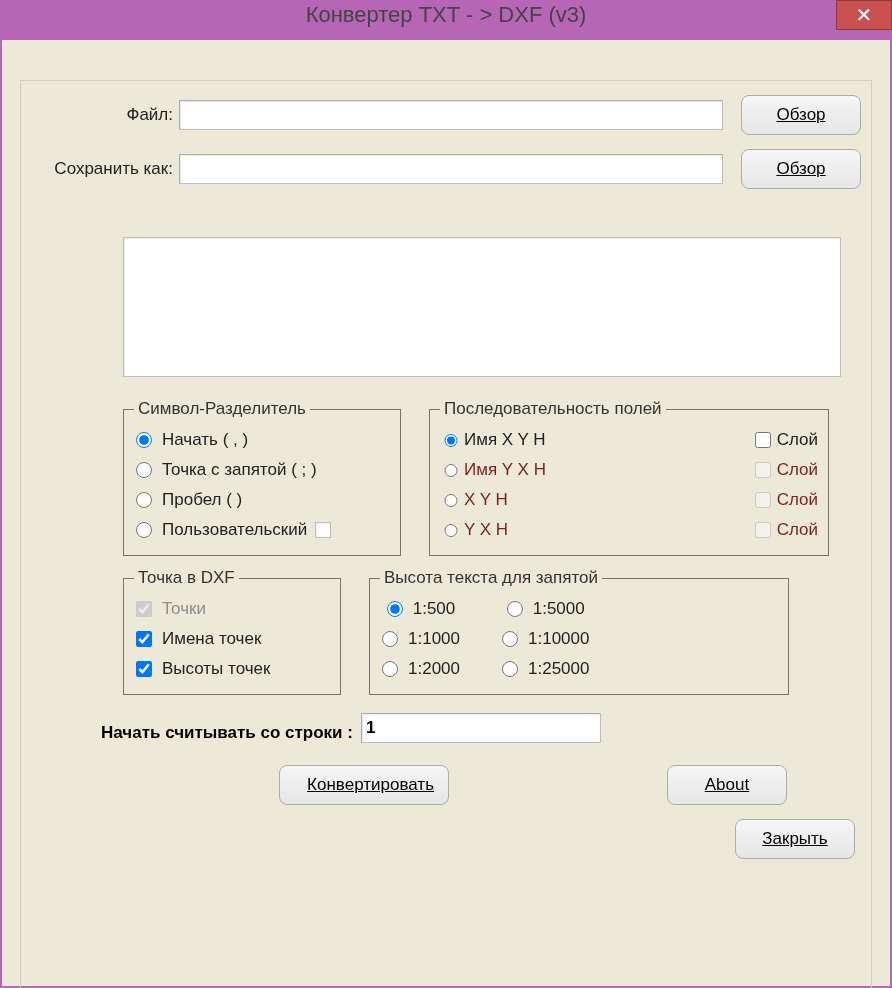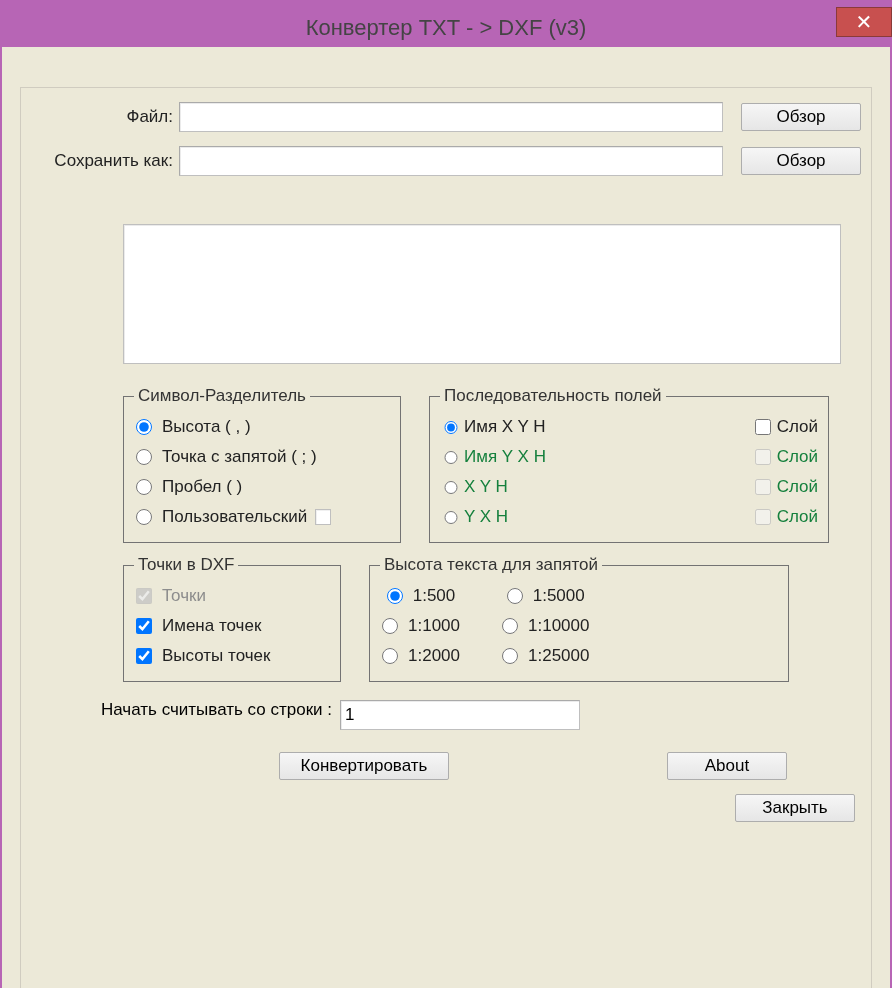--- a/index.html
+++ b/index.html
@@ -14,26 +14,25 @@
   .window {
     position: relative;
     width: 892px;
     height: 988px;
     background: #b765b5;
     padding: 2px;
   }
   .title-bar {
     height: 38px;
     display: flex;
-    align-items: center;
+    align-items: flex-start;
     justify-content: center;
     position: relative;
     color: #444;
     font-size: 22px;
-    margin-top: 7px;
   }
   .title-bar .title-text { text-align: center; flex: 1; }
   .close-btn {
     position: absolute;
     right: -2px;
     top: -2px;
     width: 56px;
     height: 30px;
     background: #c8504f;
     border: 1px solid #8a3a39;
@@ -65,29 +64,30 @@
     height: 30px;
     border: 1px solid #bfbfbf;
     border-top-color: #aaa;
     border-left-color: #aaa;
     background: #fff;
     box-shadow: inset 1px 1px 0 rgba(0,0,0,0.08);
     padding: 2px 4px;
     font: inherit;
   }
   .btn {
-    height: 28px;
+    height: 40px;
     min-width: 120px;
     margin-left: 18px;
     background: linear-gradient(#f6f6f6,#e6e6e6);
     border: 1px solid #adadad;
-    border-radius: 2px;
+    border-radius: 8px;
     font: inherit;
     cursor: pointer;
     padding: 0 14px;
+    text-decoration: underline;
   }
 
   .log-box {
     margin: 48px 20px 22px 92px;
     height: 140px;
     border: 1px solid #bfbfbf;
     background: #fff;
     box-shadow: inset 1px 1px 0 rgba(0,0,0,0.08);
   }
 
@@ -135,48 +135,49 @@
     width: 30px; height: 28px;
     border: 1px solid #bfbfbf;
     background: #fff;
     box-shadow: inset 1px 1px 0 rgba(0,0,0,0.06);
     margin-left: auto;
   }
 
   .seq-row { display: flex; align-items: center; height: 30px; }
   .seq-row .rad { width: 18px; margin: 0 4px 0 2px; }
   .seq-row .seq-label { flex: 1; color: #222; }
-  .seq-row.disabled .seq-label, .seq-row.disabled .layer-label { color: #15803d; }
+  .seq-row.disabled .seq-label, .seq-row.disabled .layer-label { color: #7f1d1d; }
   .seq-row .cb { width: 16px; height: 16px; margin: 0 6px 0 0; }
   .seq-row .layer-label { color: #222; }
 
   .scale-cols { display: flex; gap: 40px; }
   .scale-col { display: flex; flex-direction: column; align-items: center; }
 
   .start-row {
-    display: flex; align-items: flex-start;
+    display: flex; align-items: flex-end;
     margin: 10px 20px 22px 70px;
+    font-weight: bold;
   }
   .start-row label { margin-right: 8px; }
   .start-row .text-input { width: 240px; flex: 0 0 auto; }
 
   .bottom-row {
     display: flex;
     align-items: center;
     margin-left: 230px;
     gap: 200px;
   }
   .bottom-row2 {
     display: flex;
     justify-content: flex-end;
     margin-top: 14px;
     padding-right: 6px;
   }
 
-  .btn.wide { min-width: 170px; }
+  .btn.wide { min-width: 170px; text-align: right; }
 </style>
 </head>
 <body>
 
 <div class="window">
 
   <div class="title-bar">
     <div class="title-text">Конвертер TXT - &gt; DXF (v3)</div>
     <div class="close-btn">
       <span>✕</span>
@@ -199,21 +200,21 @@
       </div>
 
       <div class="log-box"></div>
 
       <div class="grid-top">
 
         <fieldset class="groupbox gb-delim">
           <legend>Символ-Разделитель</legend>
           <label class="radio-row">
             <input type="radio" name="delim" checked="" style="">
-            <span>Высота ( , )</span>
+            <span>Начать ( , )</span>
           </label>
           <label class="radio-row">
             <input type="radio" name="delim" style="">
             <span>Точка с запятой ( ; )</span>
           </label>
           <label class="radio-row">
             <input type="radio" name="delim" style="">
             <span>Пробел ( )</span>
           </label>
           <div class="radio-row">
@@ -253,21 +254,21 @@
             <input type="checkbox" class="cb" disabled="" style="">
             <span class="layer-label">Слой</span>
           </div>
         </fieldset>
 
       </div>
 
       <div class="grid-mid">
 
         <fieldset class="groupbox gb-out">
-          <legend>Точки в DXF</legend>
+          <legend>Точка в DXF</legend>
           <label class="check-row disabled">
             <input type="checkbox" checked="" disabled="" style="">
             <span>Точки</span>
           </label>
           <label class="check-row">
             <input type="checkbox" checked="" style="">
             <span>Имена точек</span>
           </label>
           <label class="check-row">
             <input type="checkbox" checked="" style="">

